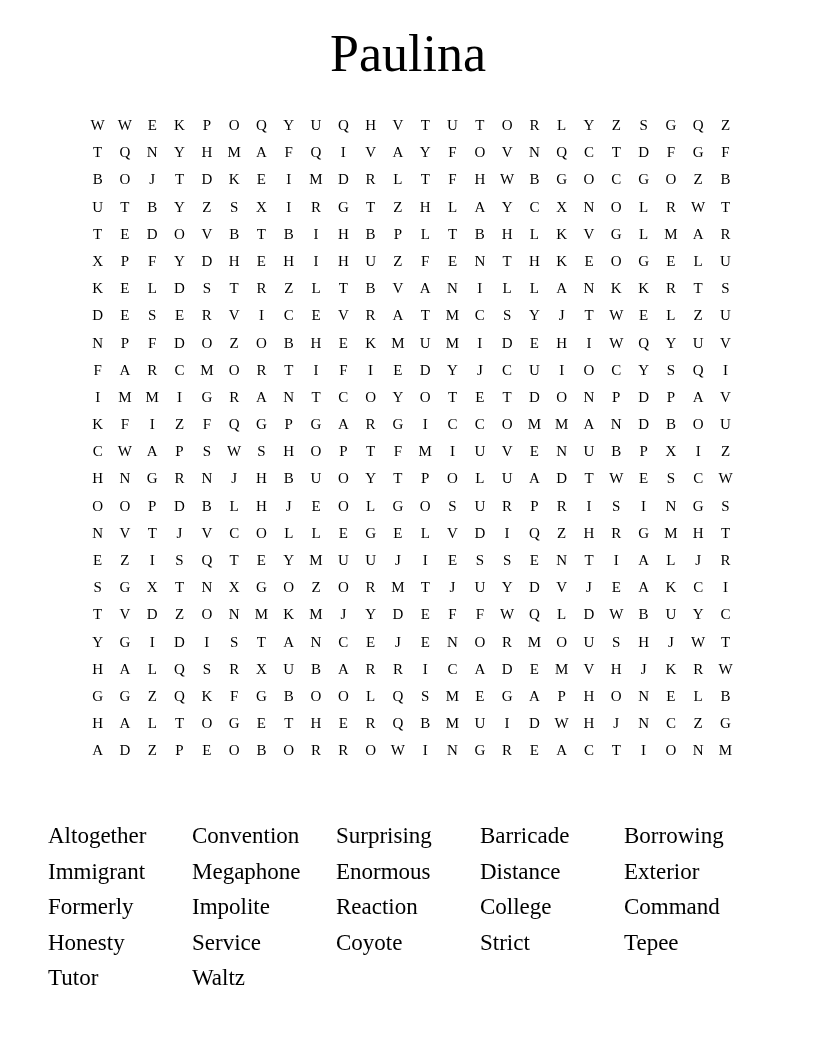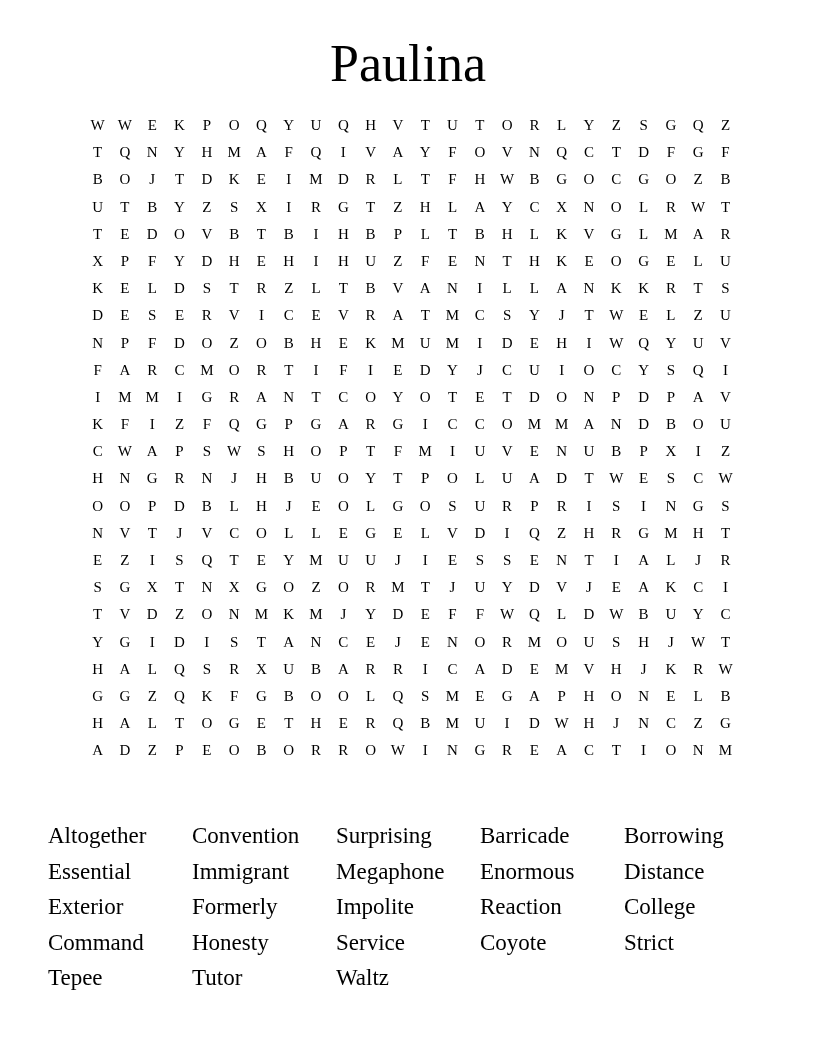--- a/index.html
+++ b/index.html
@@ -1,21 +1,21 @@
 <!DOCTYPE html>
 <html><head>
   <meta charset="utf-8">
   <style>
     html, body { margin: 0; padding: 0; background: #ffffff; }
     body {
       width: 816px; height: 1056px; position: relative; overflow: hidden;
       font-family: "Liberation Serif", "DejaVu Serif", serif; color: #000;
     }
     .title {
-      position: absolute; top: 32px; left: 0; width: 816px;
+      position: absolute; top: 22px; left: 0; width: 816px;
       text-align: center; font-size: 52px; line-height: 64px;
     }
     .grid {
       position: absolute; top: 114px; left: 84px;
       display: grid;
       grid-template-columns: repeat(24, 27.3px);
       grid-auto-rows: 27.2px;
     }
     .cell {
       font-size: 15px; text-align: center; line-height: 22px;
@@ -611,21 +611,20 @@
     <div class="cell">N</div>
     <div class="cell">M</div>
   </div>
 
 <div class="words" id="words">
     <div class="word">Altogether</div>
     <div class="word">Convention</div>
     <div class="word">Surprising</div>
     <div class="word">Barricade</div>
     <div class="word">Borrowing</div>
-    <div class="word">Essential</div>
     <div class="word">Immigrant</div>
     <div class="word">Megaphone</div>
     <div class="word">Enormous</div>
     <div class="word">Distance</div>
     <div class="word">Exterior</div>
     <div class="word">Formerly</div>
     <div class="word">Impolite</div>
     <div class="word">Reaction</div>
     <div class="word">College</div>
     <div class="word">Command</div>

